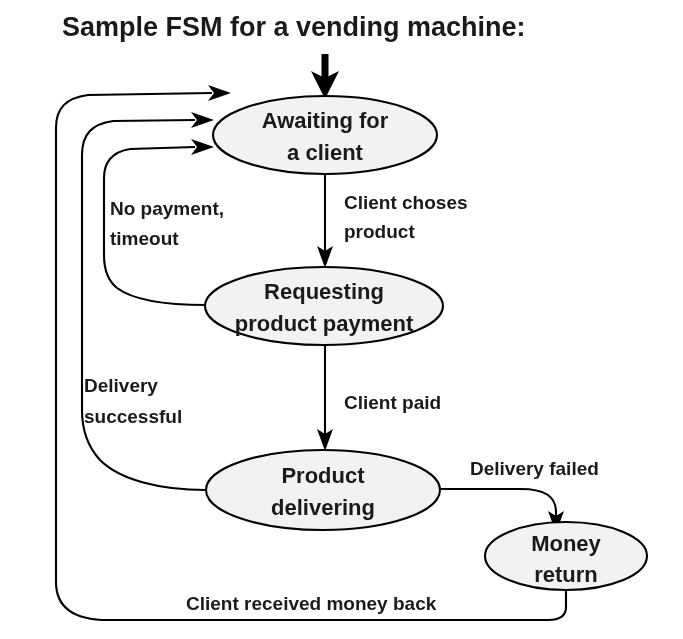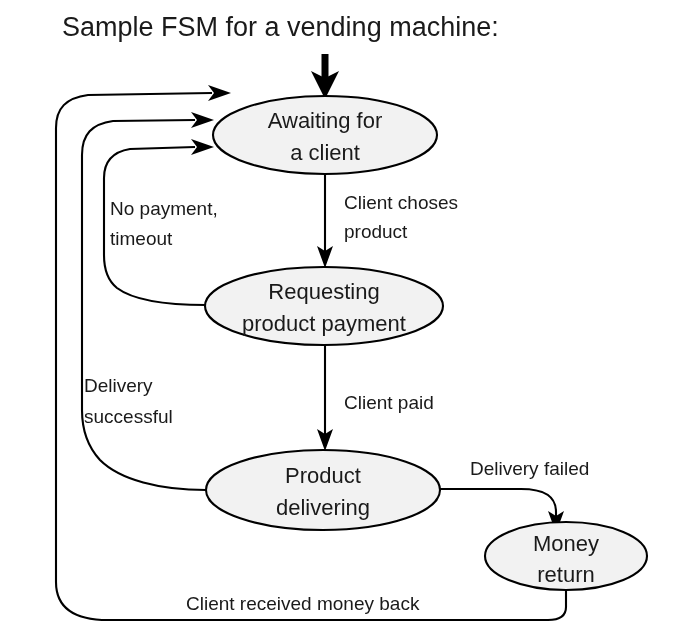--- a/index.html
+++ b/index.html
@@ -13,20 +13,21 @@
     height: 639px;
     overflow: hidden;
     font-family: "Liberation Sans", sans-serif;
     color: #000000;
   }
   #canvas {
     position: relative;
     width: 683px;
     height: 639px;
     background: #ffffff;
+    font-weight: bold;
   }
   #diagram-svg {
     position: absolute;
     top: 0;
     left: 0;
     width: 683px;
     height: 639px;
   }
   .diagram-title {
     font-size: 27px;

